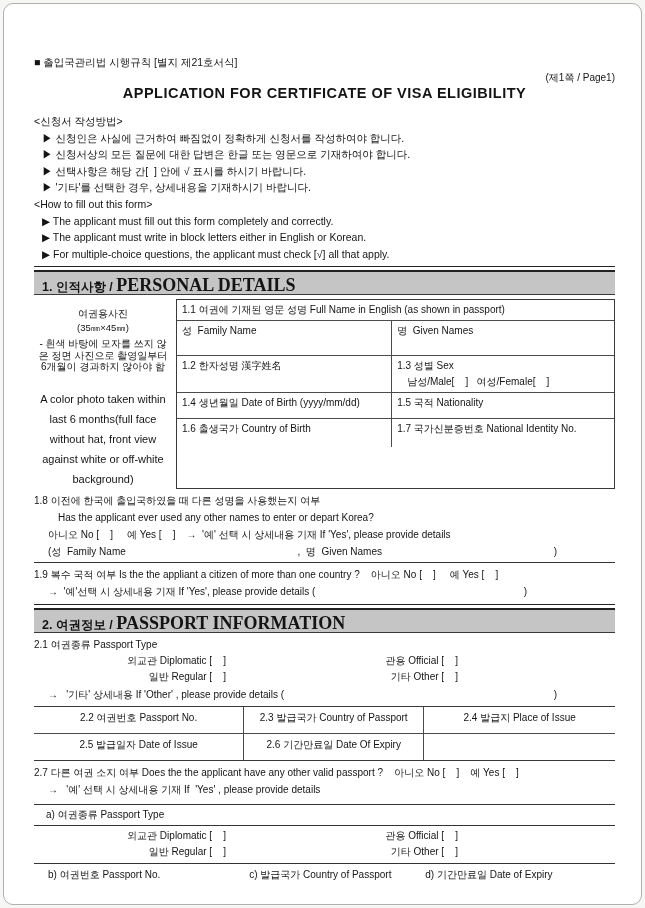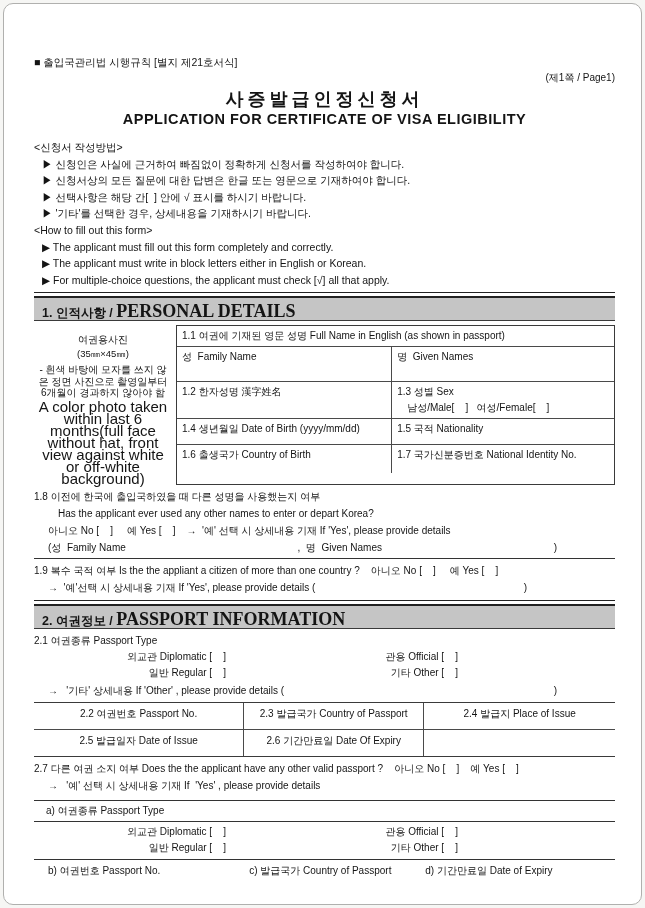--- a/index.html
+++ b/index.html
@@ -32,21 +32,21 @@
     border-top:2px solid #222; border-bottom:1px solid #3a3a3a;
     padding:3px 8px 2px 8px; font-size:12.5px; font-weight:bold; height:17px;
   }
   .secbar .serif { font-family:"Liberation Serif", serif; font-size:18px; font-weight:bold; }
 
   .t1wrap { display:flex; margin-top:4px; }
   .photo-cell { width:142px; padding:6px 6px 0 2px; text-align:center; box-sizing:border-box; }
   .pc-title { font-size:10px; margin-top:2px; }
   .pc-size  { font-size:9.5px; margin-top:1px; }
   .pc-ko { font-size:10px; line-height:11.5px; margin-top:3px; }
-  .pc-en { font-size:15px; line-height:12px; margin-top:2px; text-align:center; }
+  .pc-en { font-size:11px; line-height:20px; margin-top:16px; text-align:center; }
 
   .t1 { flex:1; border:1px solid #3a3a3a; }
   .t1 .r { display:flex; }
   .t1 .r + .r { border-top:1px solid #4a4a4a; }
   .t1 .c { padding:3px 5px; font-size:10px; box-sizing:border-box; }
   .t1 .c1 { width:49%; }
   .t1 .c2 { width:51%; border-left:1px solid #4a4a4a; }
   .r-label { min-height:18px; }
   .r-names { min-height:34px; }
   .r-sex   { min-height:34px; }
@@ -81,21 +81,20 @@
 </style>
 </head>
 <body>
 
 <div class="sheet">
   <div class="content">
 
     <div class="reg-row"><span class="pre">■ 출입국관리법 시행규칙 [별지 제21호서식]</span></div>
     <div class="pageind-row"><span>(제1쪽 / Page1)</span></div>
 
-    <div class="title-ko">사증발급인정신청서</div>
     <div class="title-en">APPLICATION FOR CERTIFICATE OF VISA ELIGIBILITY</div>
 
     <div class="instr">
       <div class="pre">&lt;신청서 작성방법&gt;</div>
       <div class="itm pre">▶ 신청인은 사실에 근거하여 빠짐없이 정확하게 신청서를 작성하여야 합니다.</div>
       <div class="itm pre">▶ 신청서상의 모든 질문에 대한 답변은 한글 또는 영문으로 기재하여야 합니다.</div>
       <div class="itm pre">▶ 선택사항은 해당 간[  ] 안에 √ 표시를 하시기 바랍니다.</div>
       <div class="itm pre">▶ '기타'를 선택한 경우, 상세내용을 기재하시기 바랍니다.</div>
       <div class="pre">&lt;How to fill out this form&gt;</div>
       <div class="itm pre">▶ The applicant must fill out this form completely and correctly.</div>

